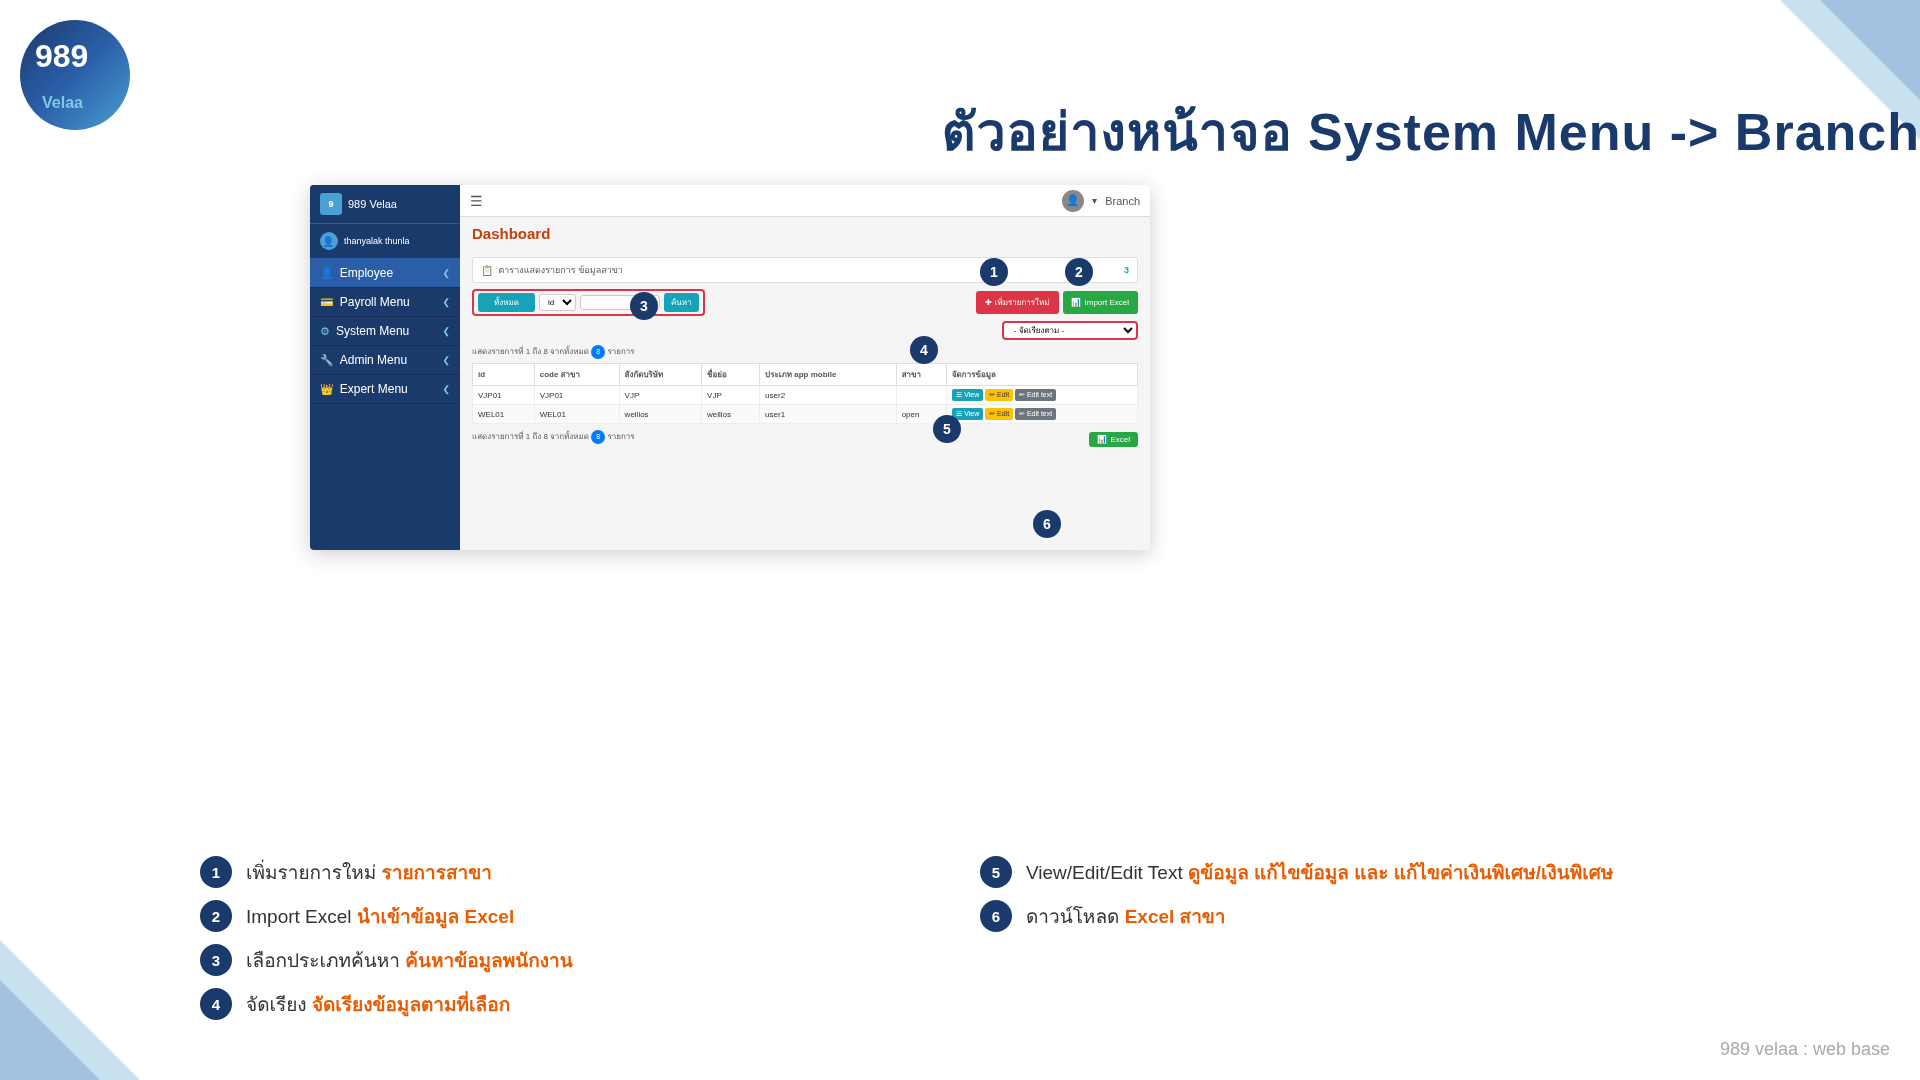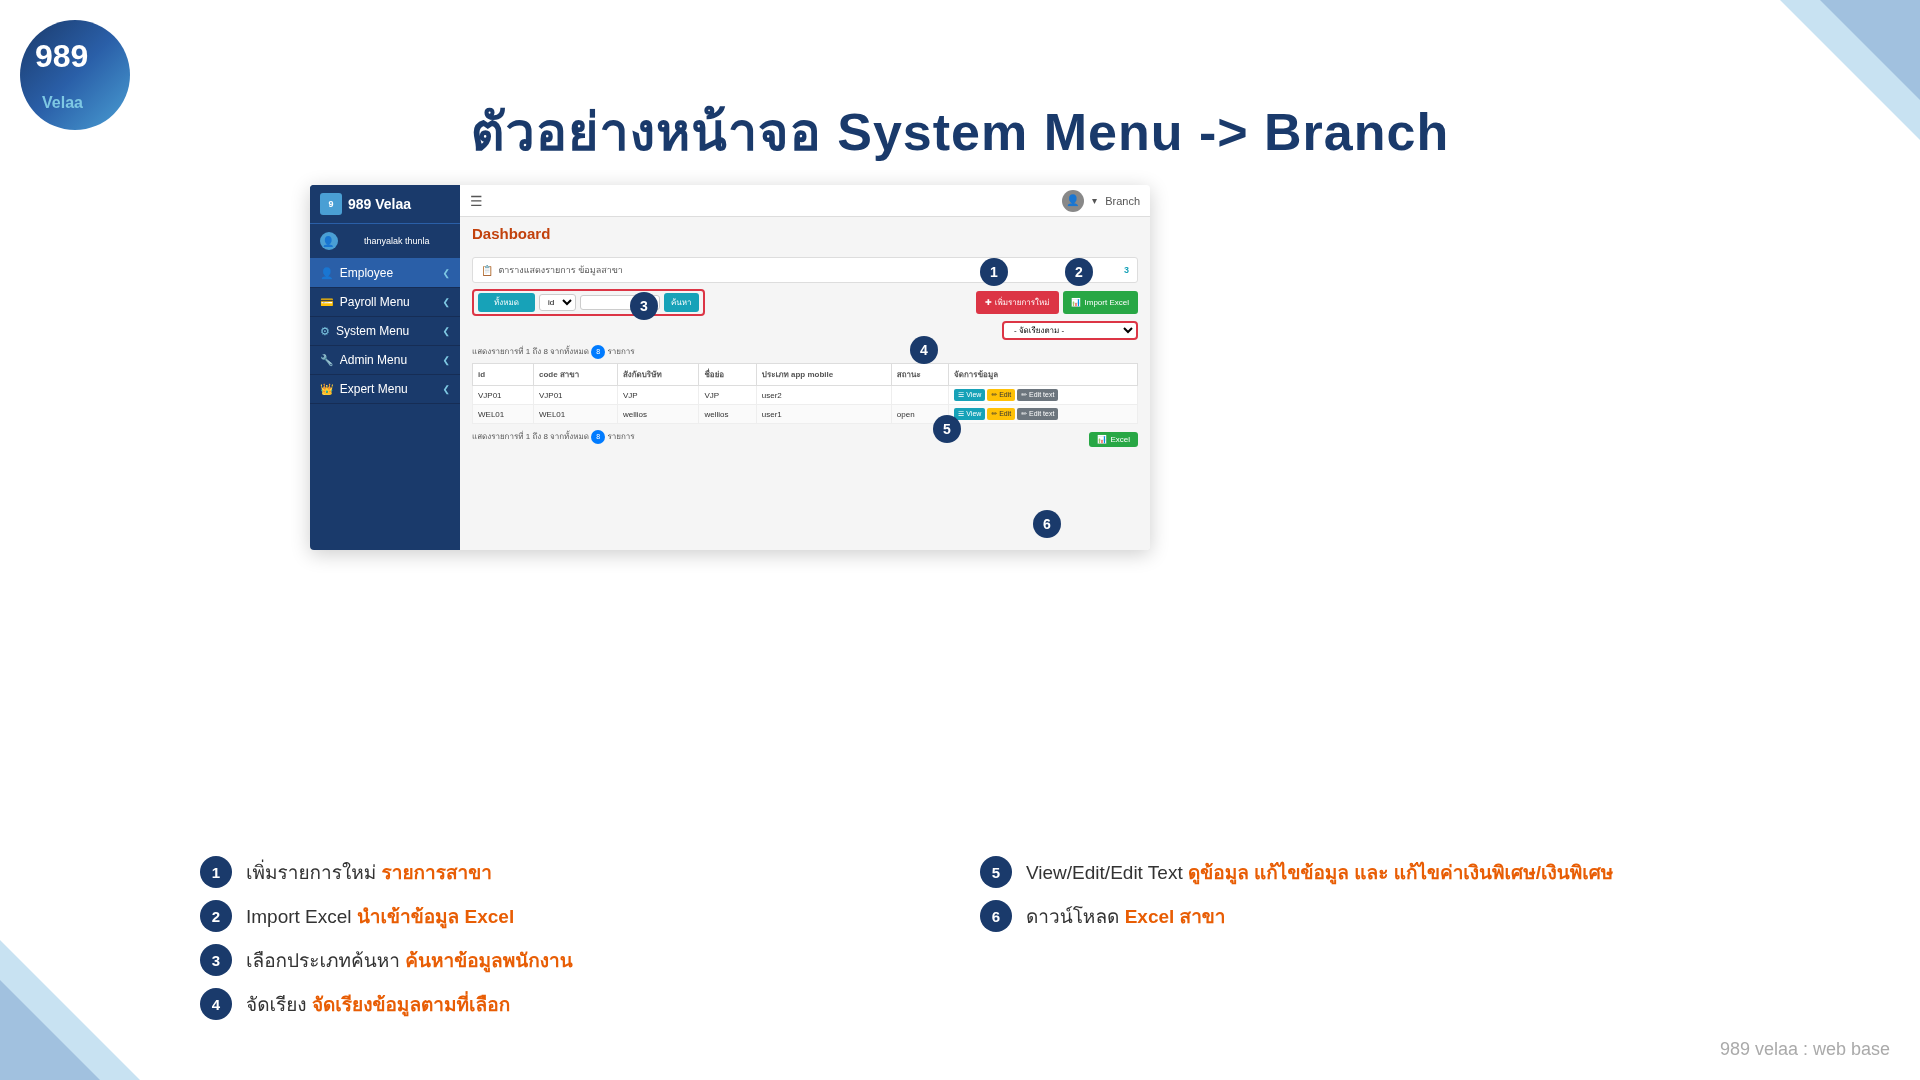--- a/index.html
+++ b/index.html
@@ -38,21 +38,21 @@
       font-weight: 700;
       position: absolute;
       bottom: 18px; left: 22px;
     }
 
     
     .main-title {
       position: absolute;
       top: 90px;
       left: 0; right: 0;
-      text-align: center;
+      text-align: right;
       font-size: 52px;
       font-weight: 900;
       color: #1a3a6b;
       letter-spacing: 1px;
     }
 
     
     .app-window {
       position: absolute;
       top: 185px;
@@ -81,36 +81,36 @@
     }
     .sidebar-logo-icon {
       width: 22px; height: 22px;
       background: #4a9fd4;
       border-radius: 3px;
       display: flex; align-items: center; justify-content: center;
       font-size: 9px; color: white; font-weight: 700;
     }
     .sidebar-logo-label {
       color: white;
-      font-size: 14px;
-      font-weight: 700;
+      font-size: 11px;
+      font-weight: 400;
     }
     .sidebar-user {
       padding: 8px 10px;
       display: flex; align-items: center; gap: 6px;
       border-bottom: 1px solid #2a5fa8;
     }
     .sidebar-user-icon {
       width: 18px; height: 18px;
       border-radius: 50%;
       background: #4a9fd4;
       display: flex; align-items: center; justify-content: center;
       color: white; font-size: 10px;
     }
-    .sidebar-user-name { color: white; font-size: 9px; margin-left: 20px; }
+    .sidebar-user-name { color: white; font-size: 9px; }
     .sidebar-menu-item {
       padding: 7px 10px;
       display: flex; align-items: center; justify-content: space-between;
       cursor: pointer;
       border-bottom: 1px solid #162d55;
     }
     .sidebar-menu-item.active { background: #2a5fa8; }
     .sidebar-menu-left { display: flex; align-items: center; gap: 6px; }
     .sidebar-menu-icon { font-size: 11px; color: #7ec8e3; }
     .sidebar-menu-label { color: white; font-size: 12px; }
@@ -480,21 +480,21 @@
       </div>
 
       <table class="data-table">
         <thead>
           <tr>
             <th>id</th>
             <th>code สาขา</th>
             <th>สังกัดบริษัท</th>
             <th>ชื่อย่อ</th>
             <th>ประเภท app mobile</th>
-            <th>สถานะ</th>
+            <th>สาขา</th>
             <th>จัดการข้อมูล</th>
           </tr>
         </thead>
         <tbody>
           <tr>
             <td>VJP01</td>
             <td>VJP01</td>
             <td>VJP</td>
             <td>VJP</td>
             <td>user2</td>

